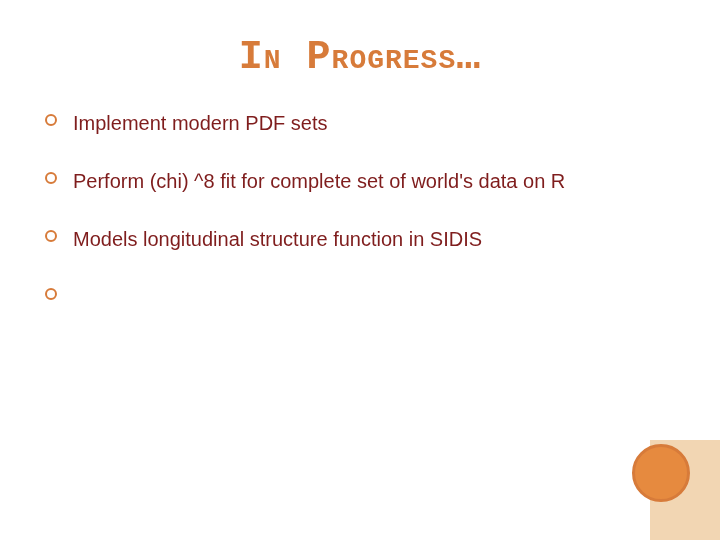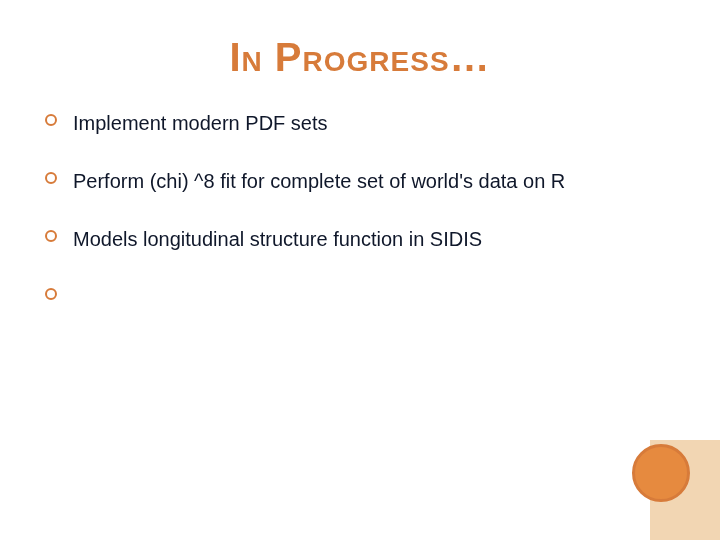--- a/index.html
+++ b/index.html
@@ -11,37 +11,37 @@
     position: relative;
     overflow: hidden;
   }
   .slide {
     width: 100%;
     height: 100%;
     position: relative;
     padding: 30px 40px 40px 40px;
   }
   .title {
-    font-family: Liberation Sans, sans-serif;
+    font-family: Liberation Mono, monospace;
     font-size: 40px;
     color: #d77b3a;
     font-variant: small-caps;
     letter-spacing: 1px;
     text-align: center;
     margin-bottom: 30px;
     margin-top: 5px;
   }
   .bullets {
     list-style: none;
     padding-left: 5px;
   }
   .bullets li {
     position: relative;
     font-size: 20px;
-    color: #0f172a;
+    color: #7f1d1d;
     margin-bottom: 32px;
     padding-left: 28px;
     line-height: 1.3;
   }
   .bullet-icon {
     position: absolute;
     left: 0;
     top: 4px;
     width: 12px;
     height: 12px;

